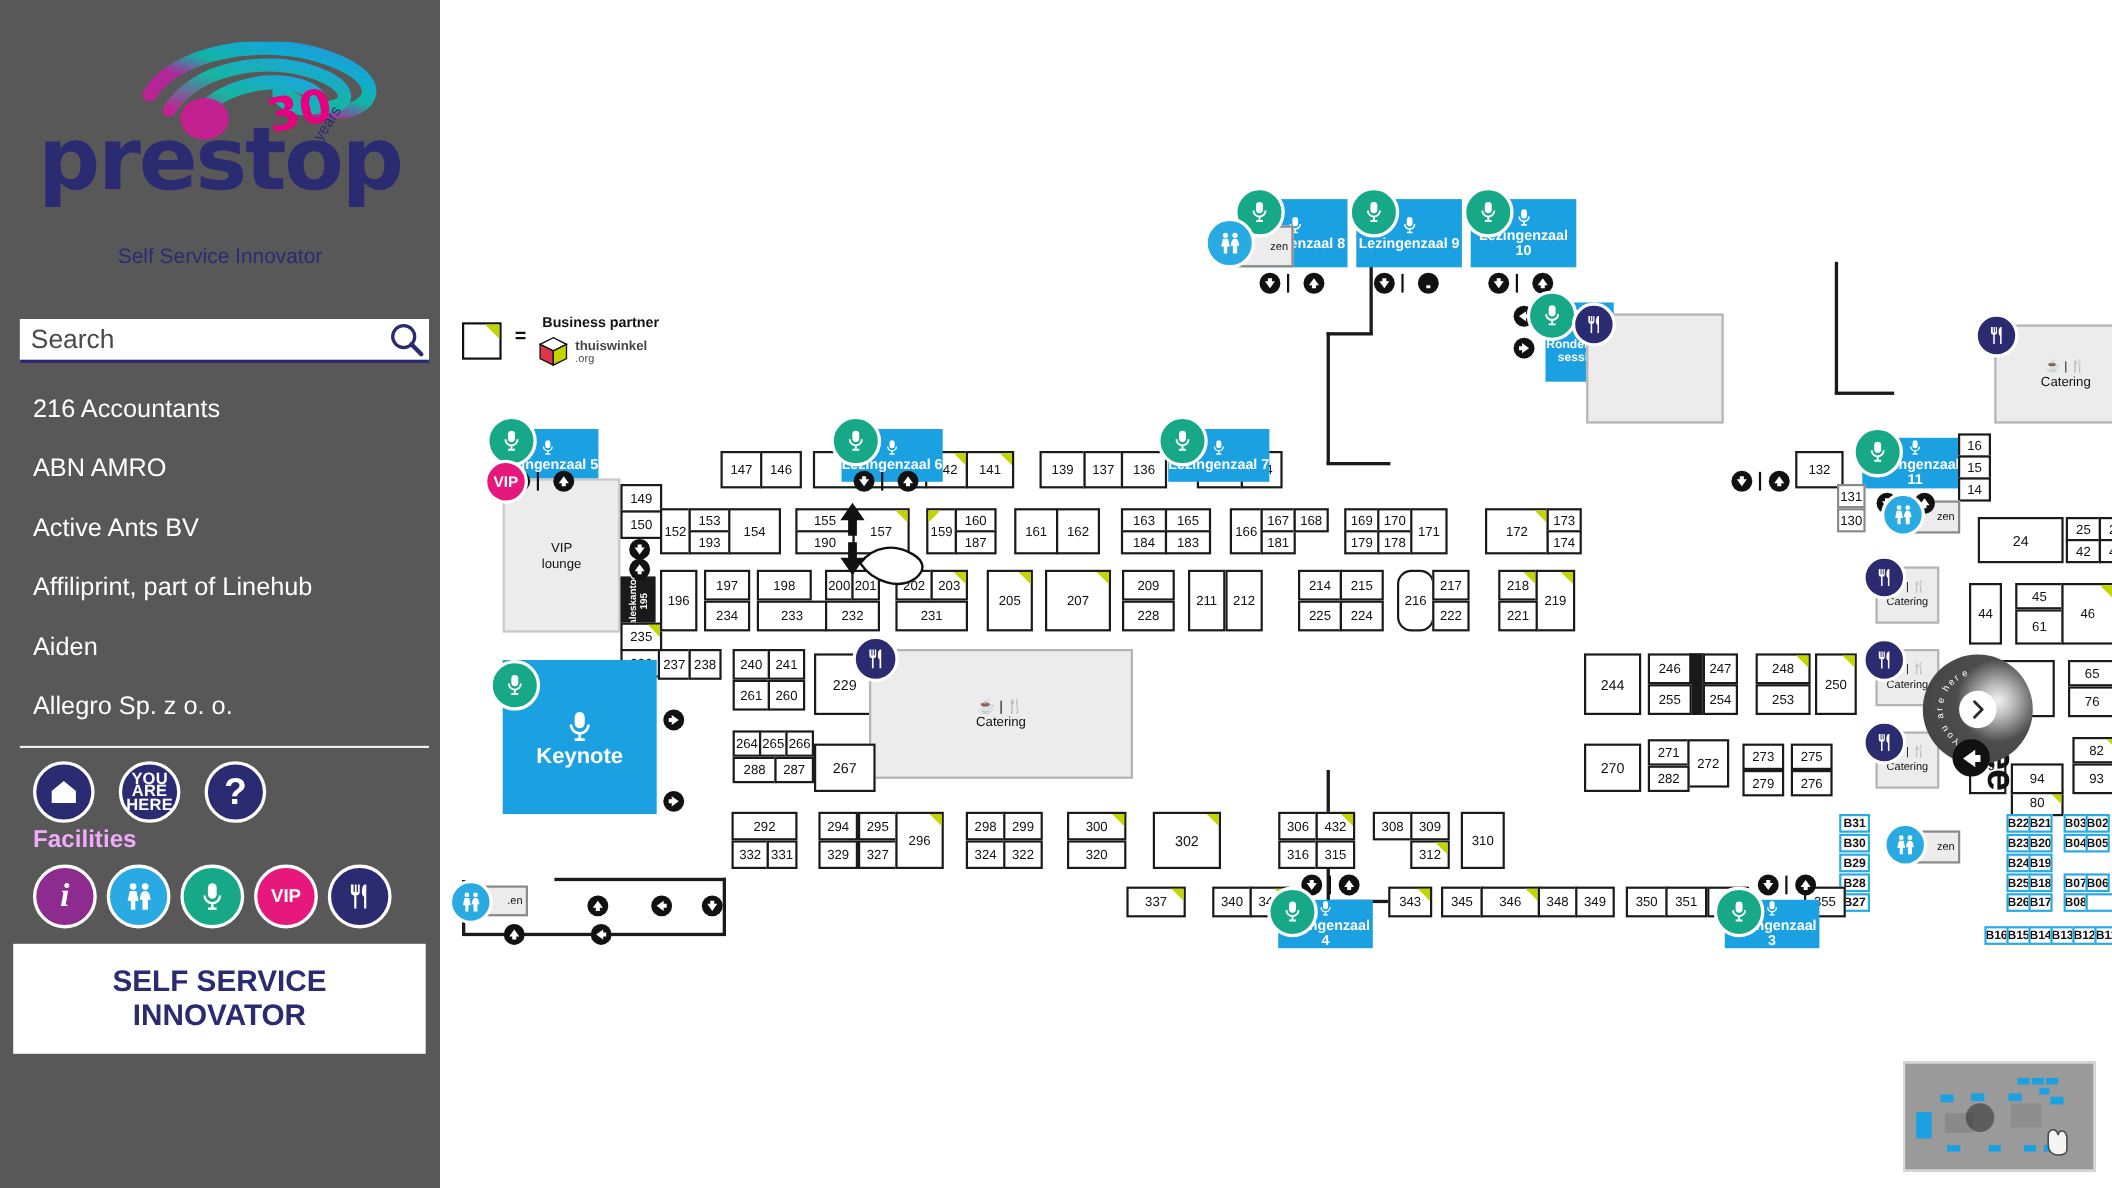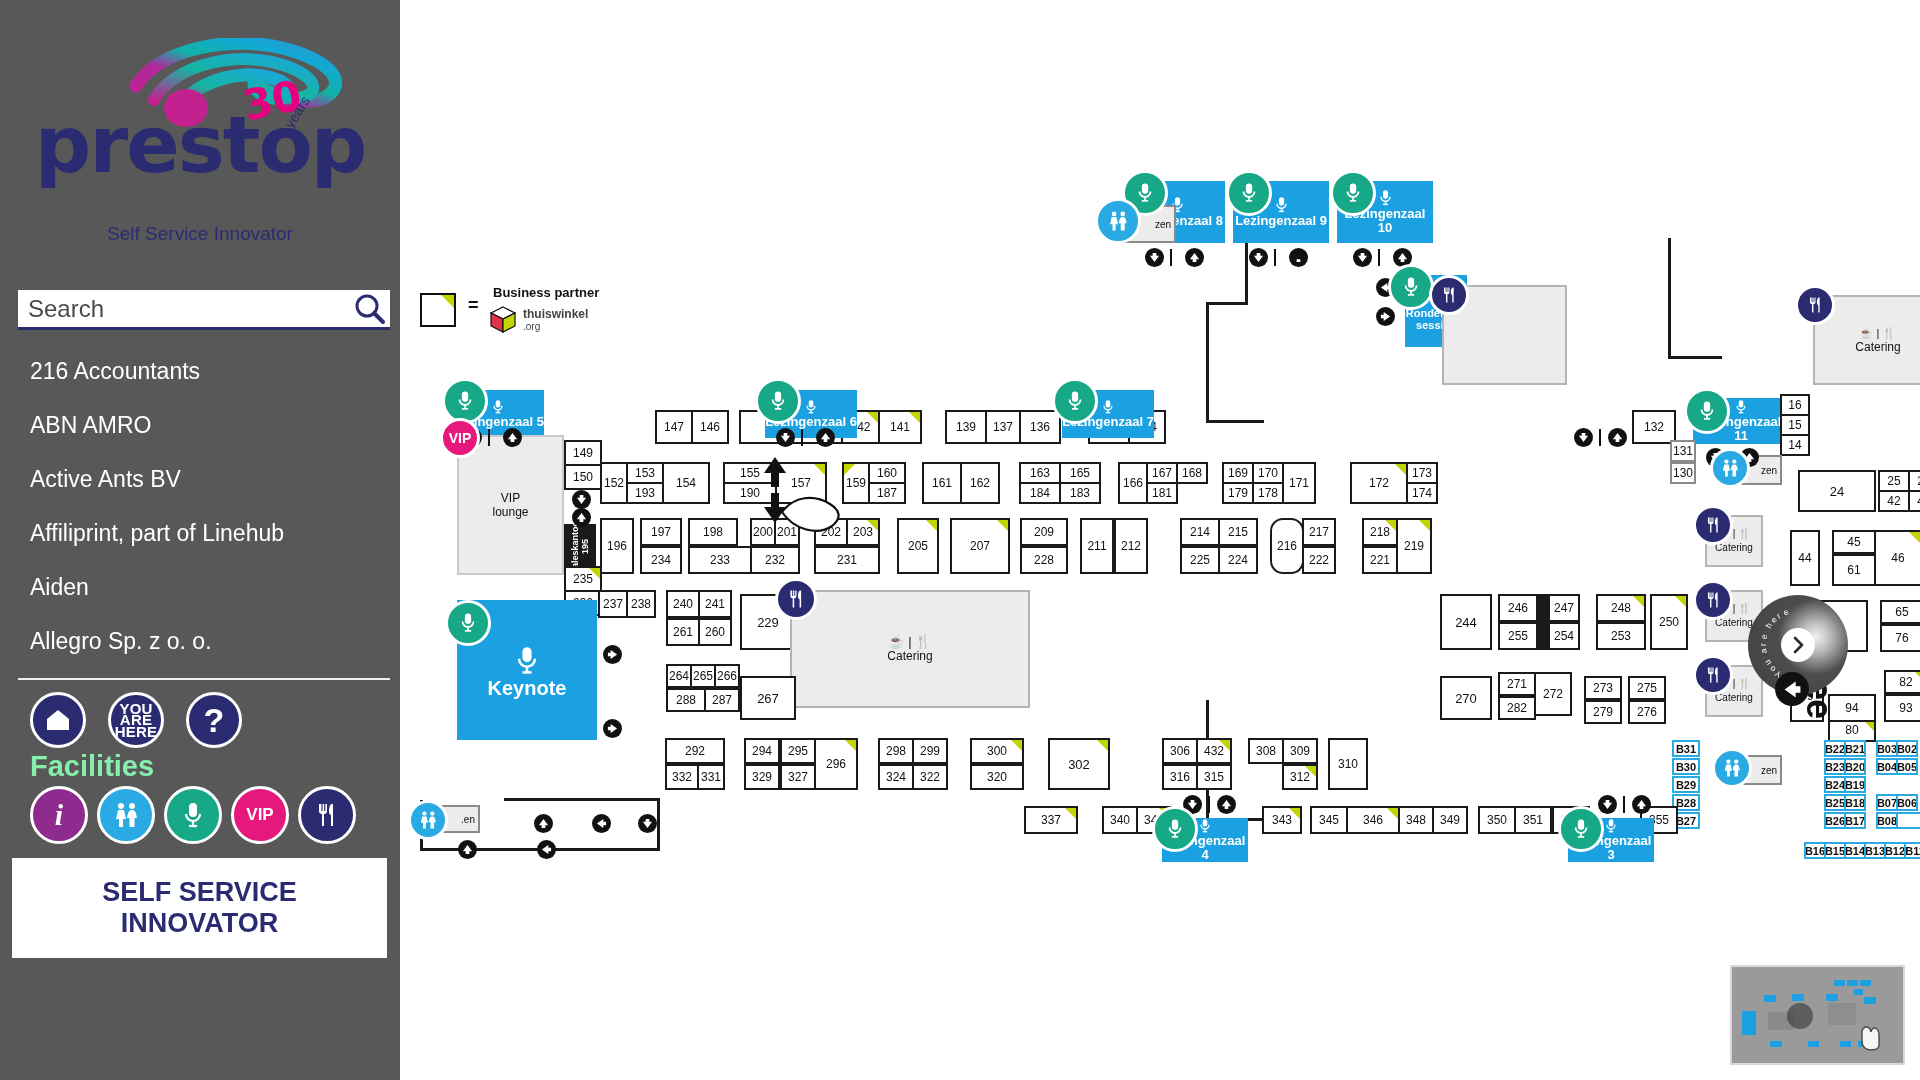--- a/index.html
+++ b/index.html
@@ -74,22 +74,22 @@
   #nav-home { left: 0; }
   #nav-youarehere { left: 78px; }
   #nav-help { left: 156px; }
   .yah-txt {
     font-size: 15px; font-weight: bold; line-height: 11.5px; text-align: center;
     letter-spacing: .2px; font-family: "Liberation Sans", sans-serif;
   }
   .qmark { font-size: 34px; font-weight: bold; font-family: "Liberation Sans", sans-serif; line-height: 1; }
 
   #facilities-label {
-    position: absolute; left: 30px; top: 750px; font-size: 29px; font-weight: bold;
-    color: #86efac; font-family: "Liberation Sans", sans-serif;
+    position: absolute; left: 30px; top: 750px; font-size: 22px; font-weight: bold;
+    color: #f0abfc; font-family: "Liberation Sans", sans-serif;
   }
   #facility-row { position: absolute; left: 30px; top: 786px; width: 360px; height: 62px; }
   .fac-circ {
     position: absolute; top: 0; width: 58px; height: 58px; border-radius: 50%;
     border: 3px solid #ffffff; display: flex; align-items: center; justify-content: center;
     color: #ffffff;
   }
   .fac-0 { left: 0;   background: #8e2b8e; }
   .fac-1 { left: 67px; background: #29aae2; }
   .fac-2 { left: 134px; background: #16a887; }

